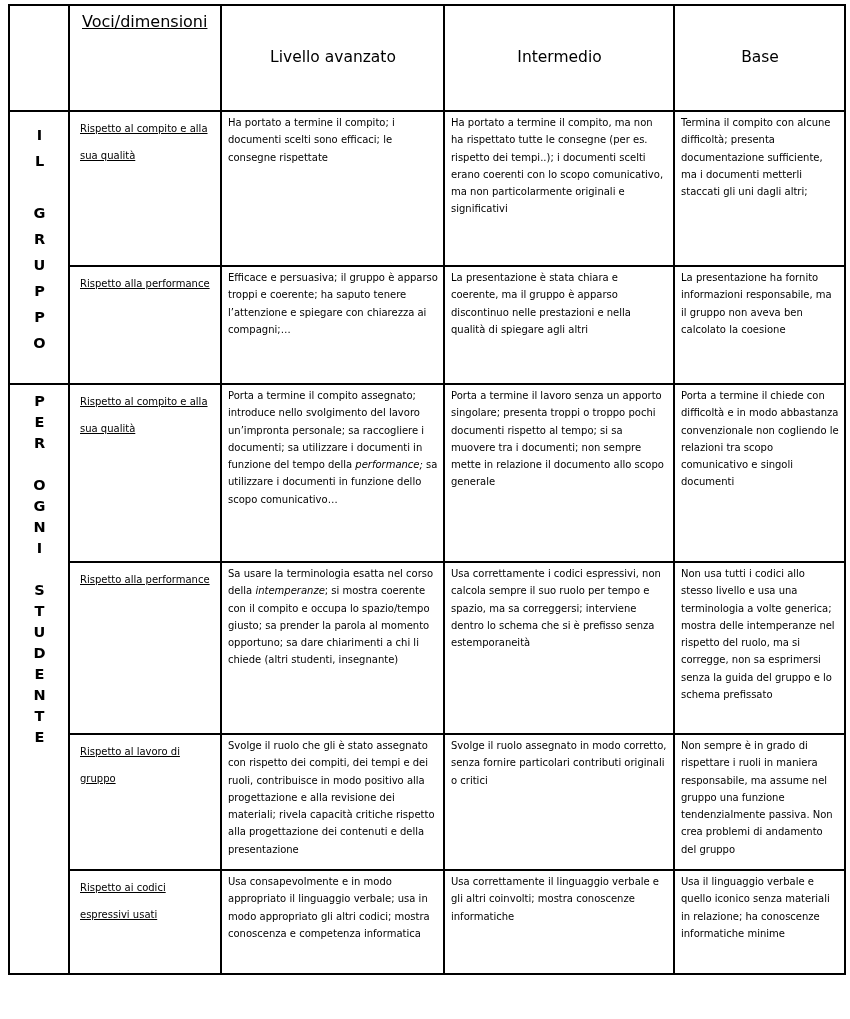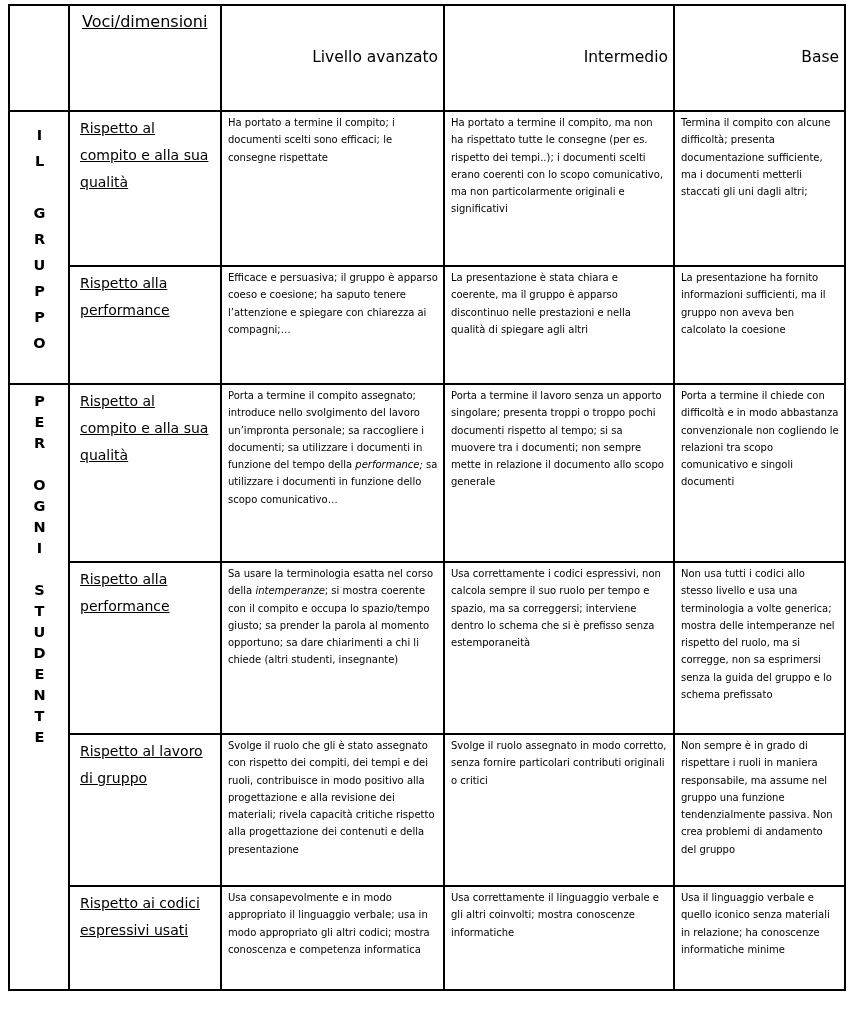--- a/index.html
+++ b/index.html
@@ -28,47 +28,47 @@
   col.c-dim{width:152px;}
   col.c-adv{width:223px;}
   col.c-int{width:230px;}
   col.c-base{width:171px;}
   
   tr.h-head{height:106px;}
   tr.h1{height:155px;}
   tr.h2{height:118px;}
   tr.h3{height:178px;}
   tr.h4{height:172px;}
-  tr.h5{height:152px;}
+  tr.h5{height:136px;}
   tr.h6{height:104px;}
   
   td.dimhead{
     font-size:16px;
     line-height:20px;
     padding:6px 4px 0 12px;
     vertical-align:top;
   }
   td.lvlhead{
     font-size:15.5px;
-    text-align:right;
+    text-align:center;
     vertical-align:middle;
   }
   .u{text-decoration:underline;}
   
   td.vlabel{
     font-weight:bold;
     text-align:center;
     white-space:pre-line;
     font-size:14.5px;
   }
   td.vlabel.g1{line-height:26px;padding-top:10px;}
   td.vlabel.g2{line-height:21px;padding-top:6px;}
   
   td.dim{
-    font-size:14px;
+    font-size:10px;
     line-height:27px;
     padding:3px 4px 0 10px;
   }
   td.corner{padding:0;}
 </style>
 </head>
 <body>
 
 <div class="wrap">
   <table>
@@ -99,23 +99,23 @@
 P
 O</td>
         <td class="dim"><span class="u">Rispetto al compito e alla sua qualità</span></td>
         <td>Ha  portato a termine il compito; i documenti scelti sono efficaci; le consegne rispettate</td>
         <td>Ha portato a termine il compito, ma non ha rispettato tutte le consegne (per es. rispetto dei tempi..); i documenti scelti erano coerenti con lo scopo comunicativo, ma non particolarmente originali e significativi</td>
         <td>Termina il compito con alcune difficoltà; presenta documentazione sufficiente, ma i documenti metterli staccati gli uni dagli altri;</td>
       </tr>
 
       <tr class="h2">
         <td class="dim"><span class="u">Rispetto alla performance</span></td>
-        <td>Efficace e persuasiva; il gruppo è apparso coeso e coesione; ha saputo tenere l’attenzione e spiegare con chiarezza ai compagni;…</td>
+        <td>Efficace e persuasiva; il gruppo è apparso troppi e coerente; ha saputo tenere l’attenzione e spiegare con chiarezza ai compagni;…</td>
         <td>La presentazione è stata chiara e coerente, ma il gruppo è apparso discontinuo nelle prestazioni e nella qualità di spiegare agli altri</td>
-        <td>La presentazione ha fornito informazioni sufficienti, ma il gruppo non aveva ben calcolato la coesione</td>
+        <td>La presentazione ha fornito informazioni responsabile, ma il gruppo non aveva ben calcolato la coesione</td>
       </tr>
 
       <tr class="h3">
         <td class="vlabel g2" rowspan="4">P
 E
 R
 
 O
 G
 N

